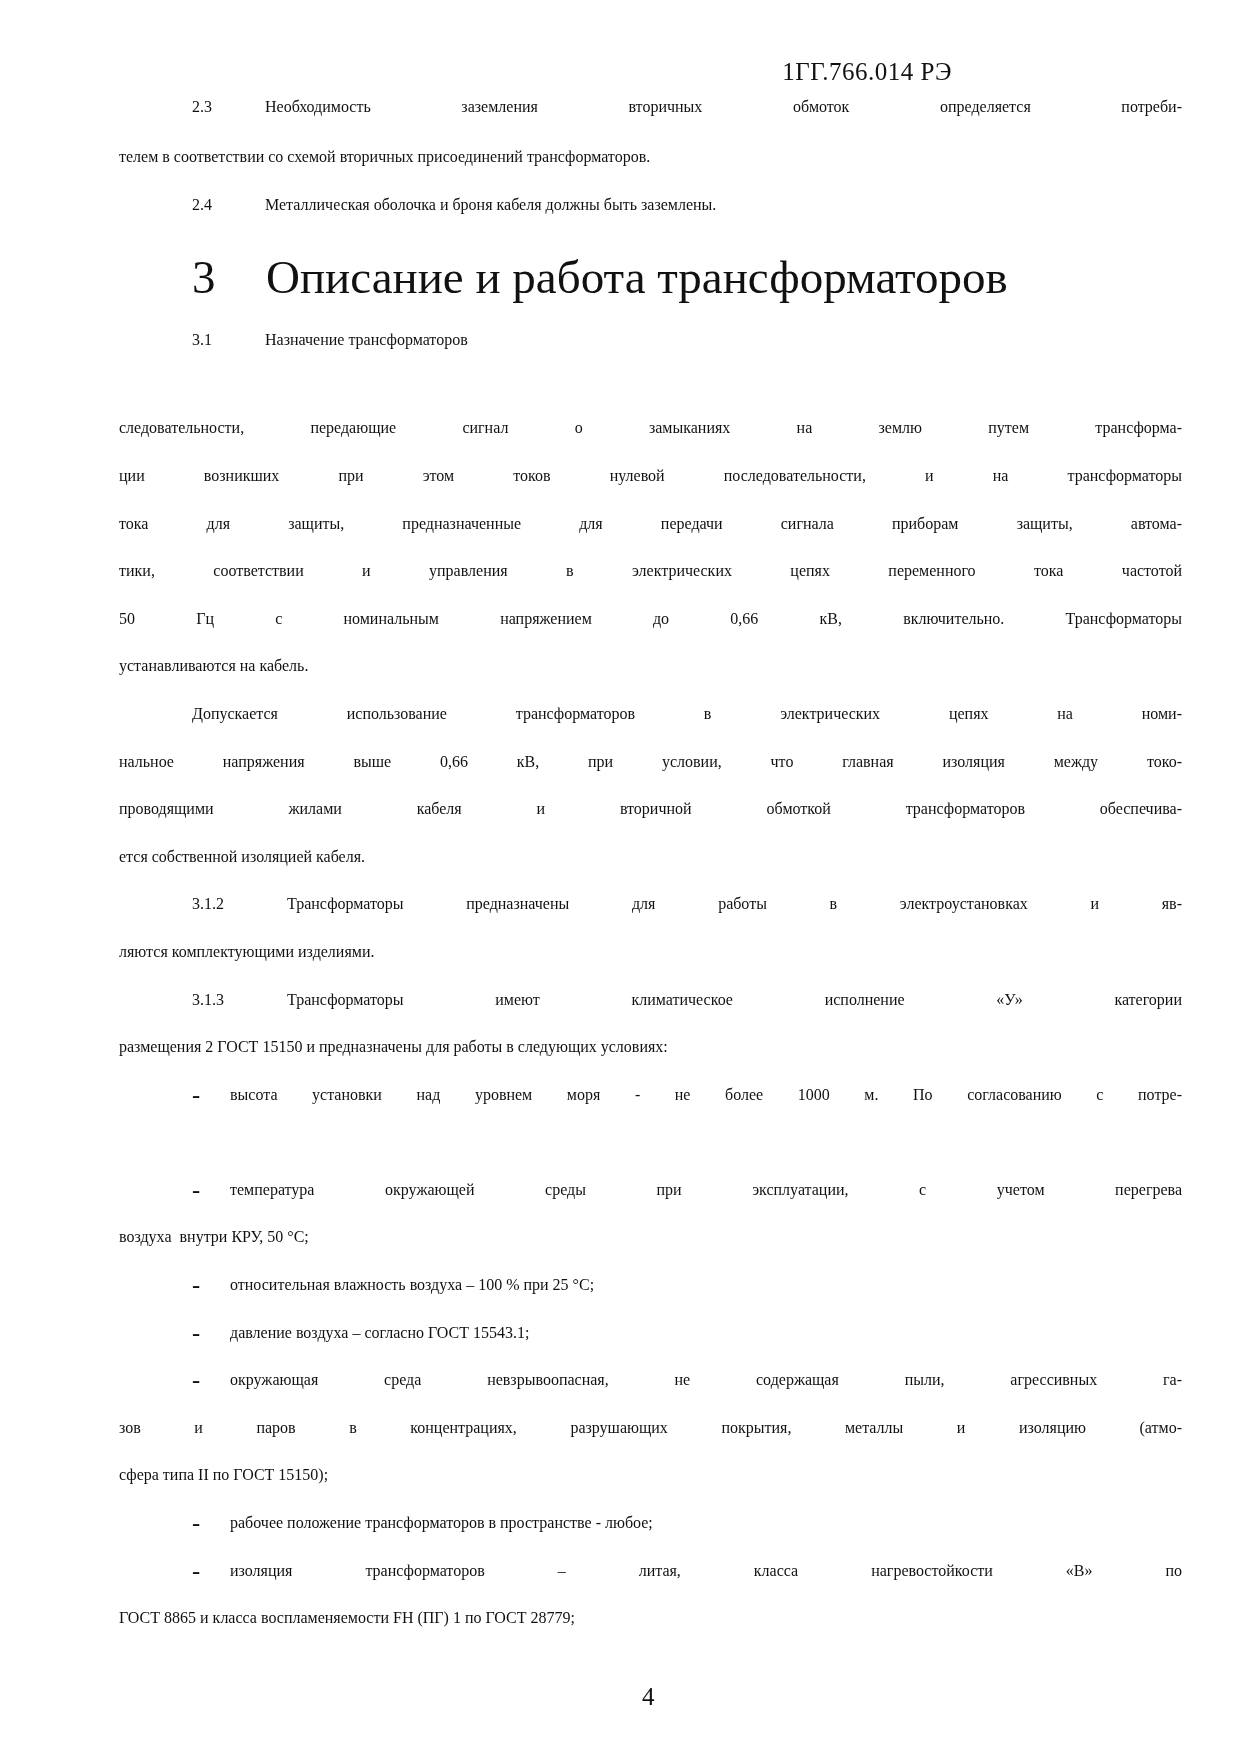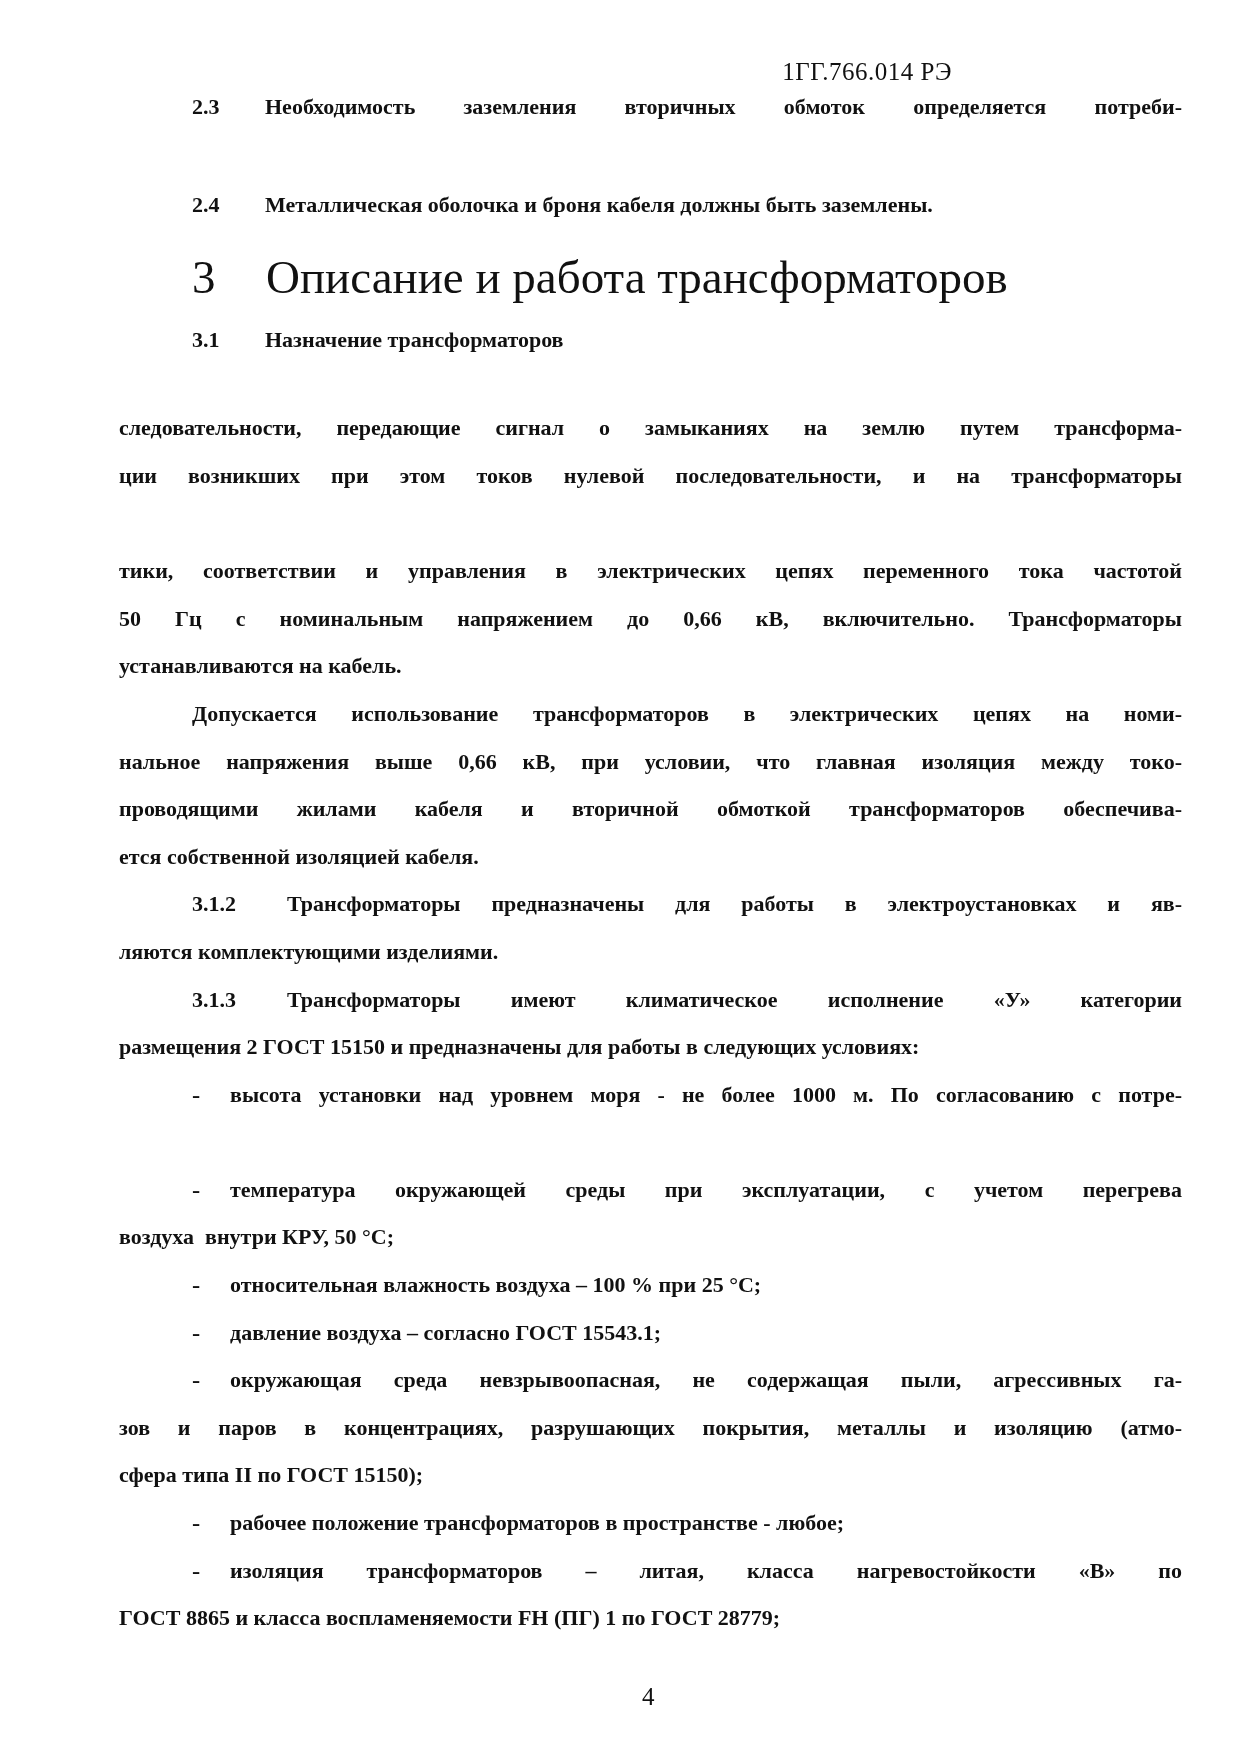--- a/index.html
+++ b/index.html
@@ -1,20 +1,20 @@
 <!DOCTYPE html>
 <html><head>
 <meta charset="utf-8">
 <style>
   html, body { margin: 0; padding: 0; background: #ffffff; }
   body { width: 1241px; height: 1755px; position: relative; overflow: hidden;
          font-family: "Liberation Serif", "DejaVu Serif", serif; color: #111; }
   .page { position: absolute; left: 0; top: 0; width: 1013px; height: 1755px; background: #fff; }
   .hdr { position: absolute; right: 61px; top: 58px; font-size: 25px; letter-spacing: 0.5px; }
-  .ln { position: absolute; left: 119px; width: 1063px; font-size: 22px; line-height: 30px; white-space: nowrap; font-weight: bold; }
+  .ln { position: absolute; left: 119px; width: 1063px; font-size: 16px; line-height: 30px; white-space: nowrap; }
   .ln.j { text-align: justify; text-align-last: justify; white-space: normal; }
   .ind { left: 192px; width: 990px; }
   .num { display: inline-block; }
   .n23 { width: 73px; } .n31 { width: 73px; }
   .n312 { width: 95px; } .n313 { width: 95px; }
   .h3 { position: absolute; left: 192px; top: 255px; font-size: 47px; line-height: 44px; white-space: nowrap; }
   .h3 .num { width: 74px; }
   .dash { position: absolute; left: 192px; width: 20px; font-size: 24.5px; line-height: 30px; }
   .btxt { left: 230px; width: 952px; }
   .pgnum { position: absolute; left: 642px; top: 1683px; font-size: 25px; }
@@ -22,35 +22,37 @@
 </head>
 <body>
 
 <div class="page">
 
   <div class="hdr">1ГГ.766.014 РЭ</div>
 
   <div class="ln j ind" style="top:92px">
     <span class="num n23">2.3</span><span>Необходимость заземления вторичных обмоток определяется потреби-</span>
   </div>
+  <div class="ln" style="top:142px">телем в соответствии со схемой вторичных присоединений трансформаторов.</div>
 
   <div class="ln ind" style="top:190px">
     <span class="num n23">2.4</span><span>Металлическая оболочка и броня кабеля должны быть заземлены.</span>
   </div>
 
   <div class="h3">
     <span class="num">3</span><span>Описание и работа трансформаторов</span>
   </div>
 
   <div class="ln ind" style="top:325px">
     <span class="num n31">3.1</span><span>Назначение трансформаторов</span>
   </div>
 
   <div class="ln j" style="top:413px">следовательности, передающие сигнал о замыканиях на землю путем трансформа-</div>
   <div class="ln j" style="top:461px">ции возникших при этом токов нулевой последовательности, и на трансформаторы</div>
+  <div class="ln j" style="top:509px">тока для защиты, предназначенные для передачи сигнала приборам защиты, автома-</div>
   <div class="ln j" style="top:556px">тики, соответствии и управления в электрических цепях переменного тока частотой</div>
   <div class="ln j" style="top:604px">50 Гц с номинальным напряжением до 0,66 кВ, включительно. Трансформаторы</div>
   <div class="ln j ind" style="top:699px">Допускается использование трансформаторов в электрических цепях на номи-</div>
 
   <div class="ln" style="top:651px">устанавливаются на кабель.</div>
   <div class="ln j" style="top:747px">нальное напряжения выше 0,66 кВ, при условии, что главная изоляция между токо-</div>
   <div class="ln j" style="top:794px">проводящими жилами кабеля и вторичной обмоткой трансформаторов обеспечива-</div>
   <div class="ln" style="top:842px">ется собственной изоляцией кабеля.</div>
 
   <div class="ln j ind" style="top:889px">

